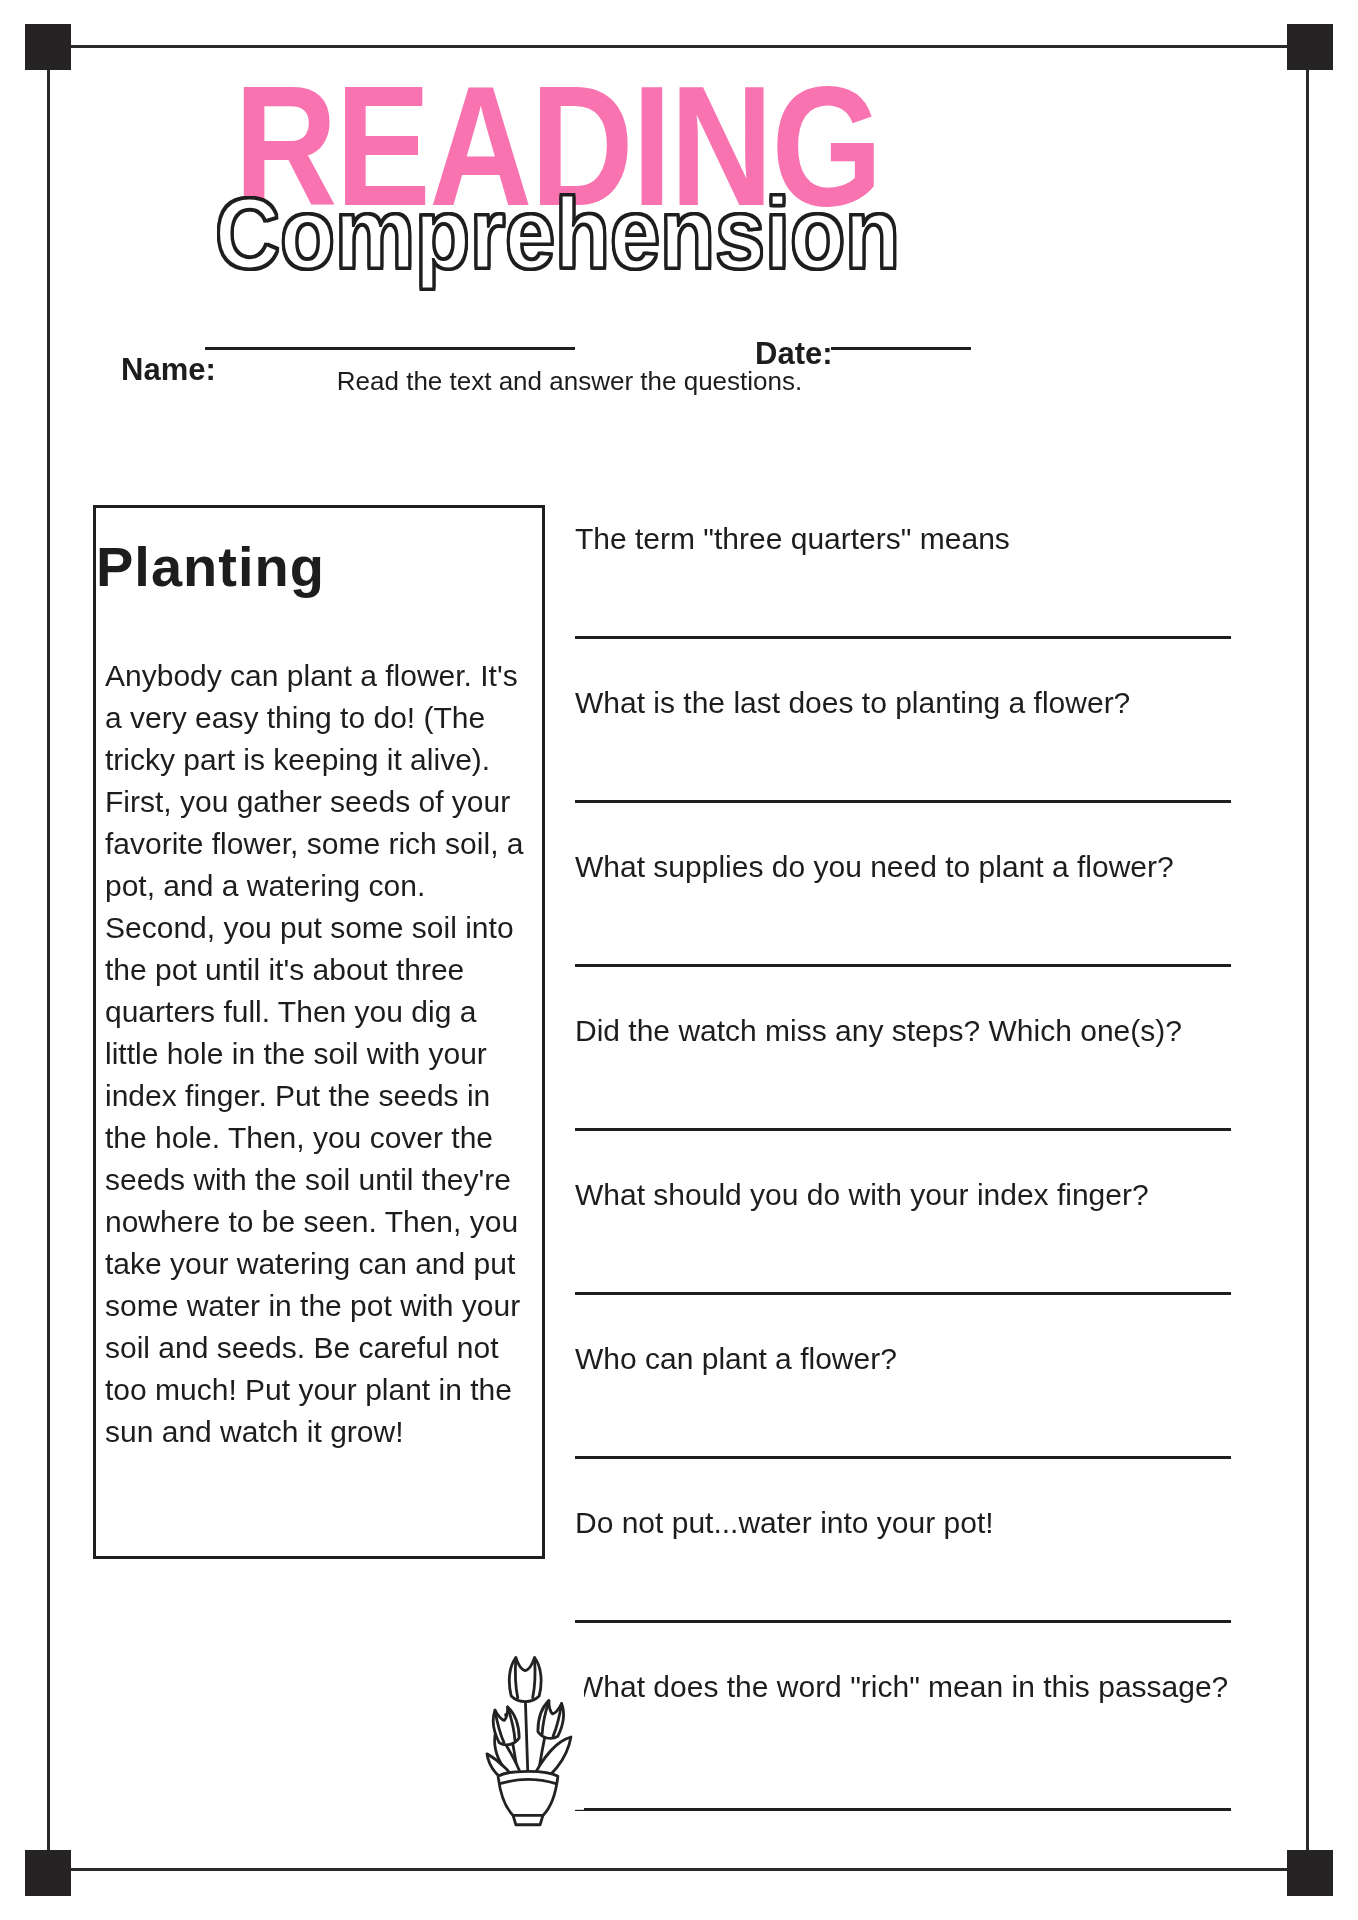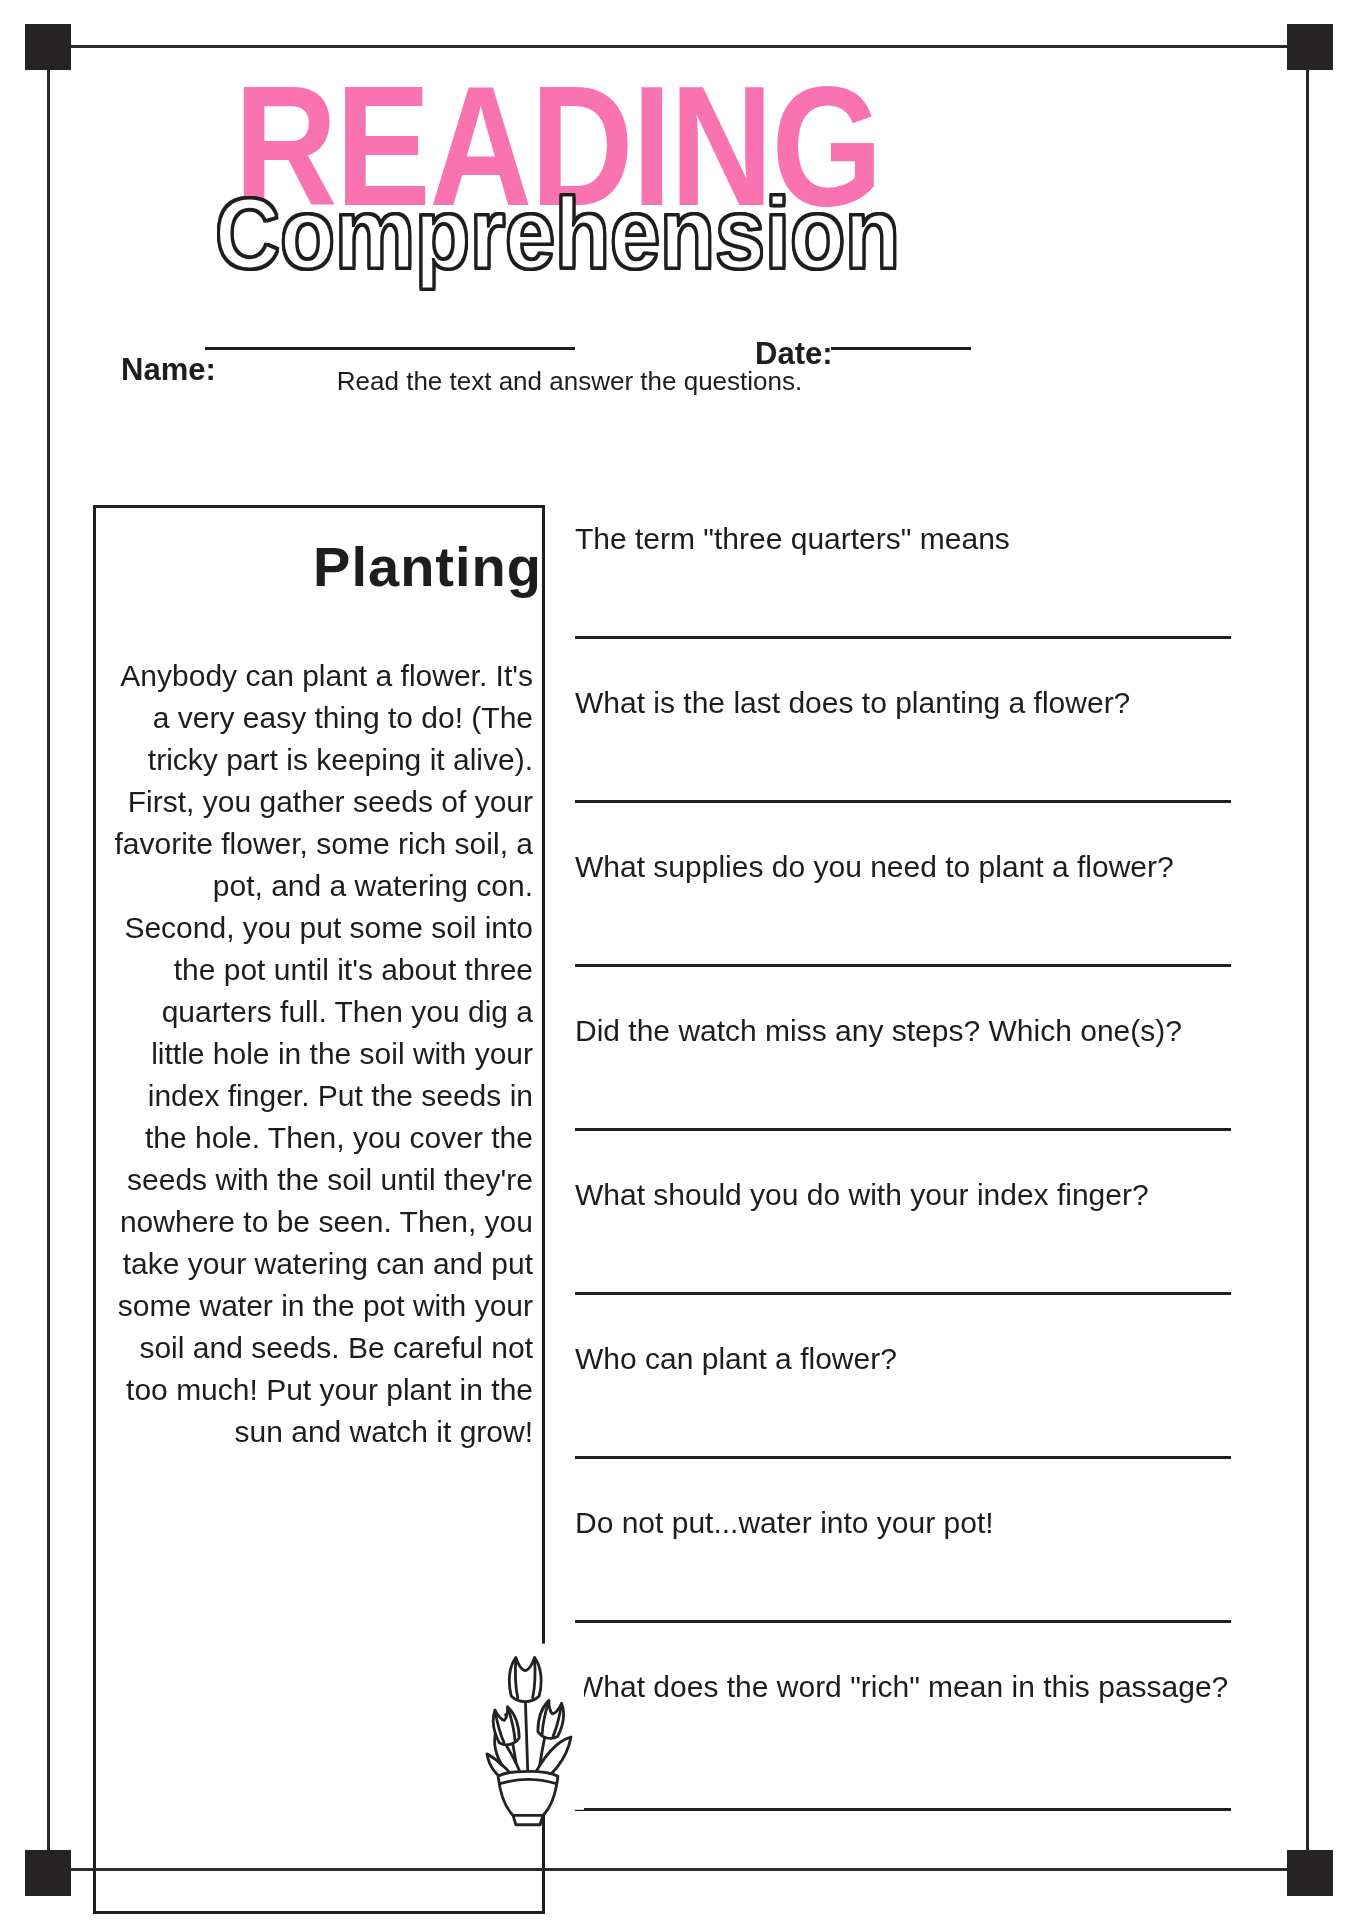--- a/index.html
+++ b/index.html
@@ -77,23 +77,23 @@
     position: absolute;
     left: 12px; top: 366px;
     width: 1115px;
     text-align: center;
     font-size: 26px;
     font-weight: 400;
   }
   .passage-box {
     position: absolute;
     left: 93px; top: 505px;
-    width: 452px; height: 1409px;
+    width: 452px; height: 1054px;
     border: 3px solid #1f1f1f;
-    text-align: right;
+    text-align: left;
   }
   .passage-title {
     margin-top: 24px;
     font-size: 56px;
     line-height: 70px;
     font-weight: 700;
     letter-spacing: 1px;
   }
   .passage-body {
     margin-top: 53px;

